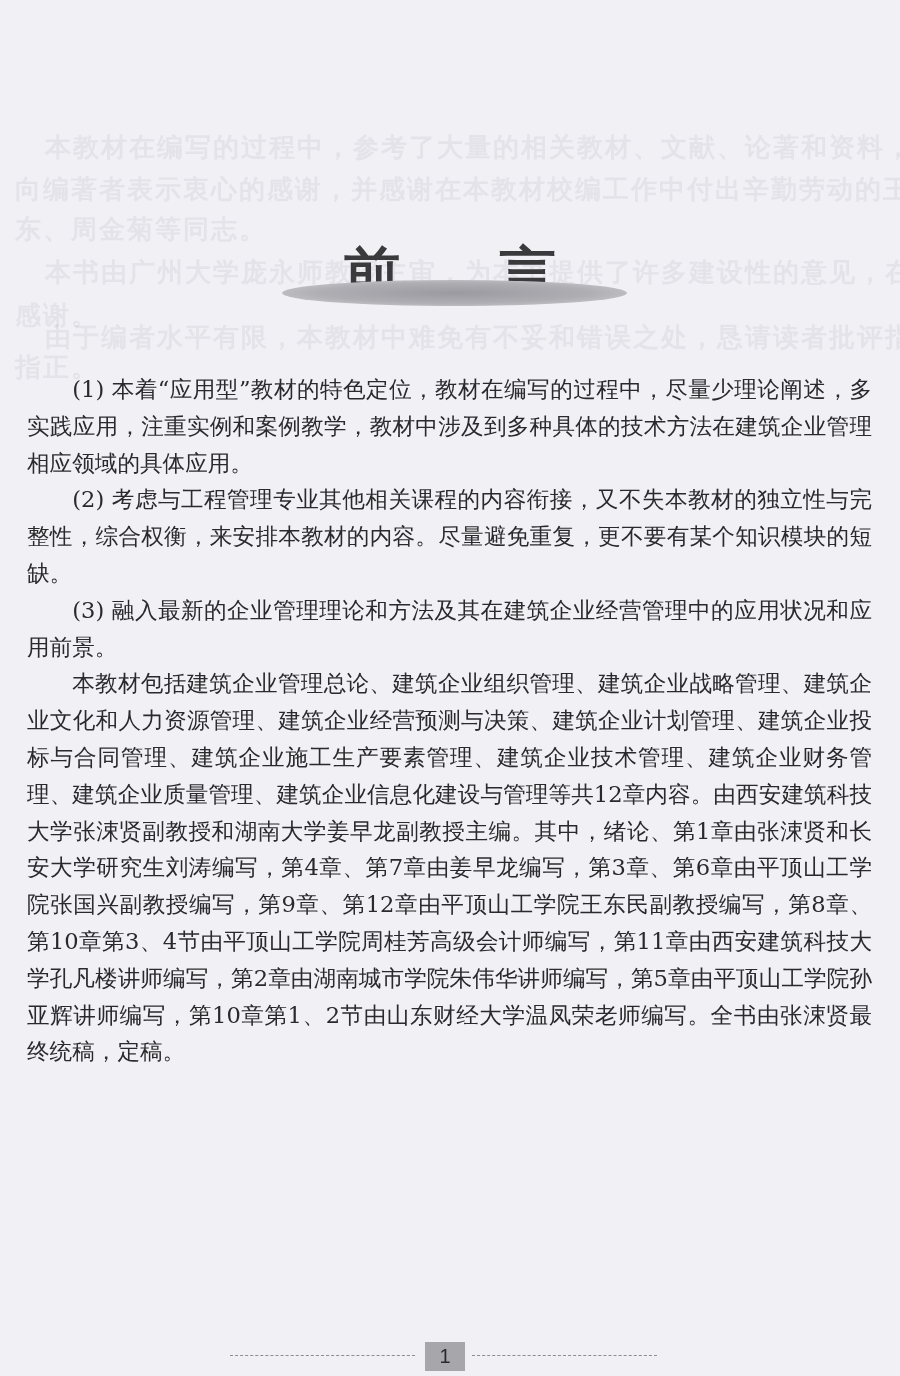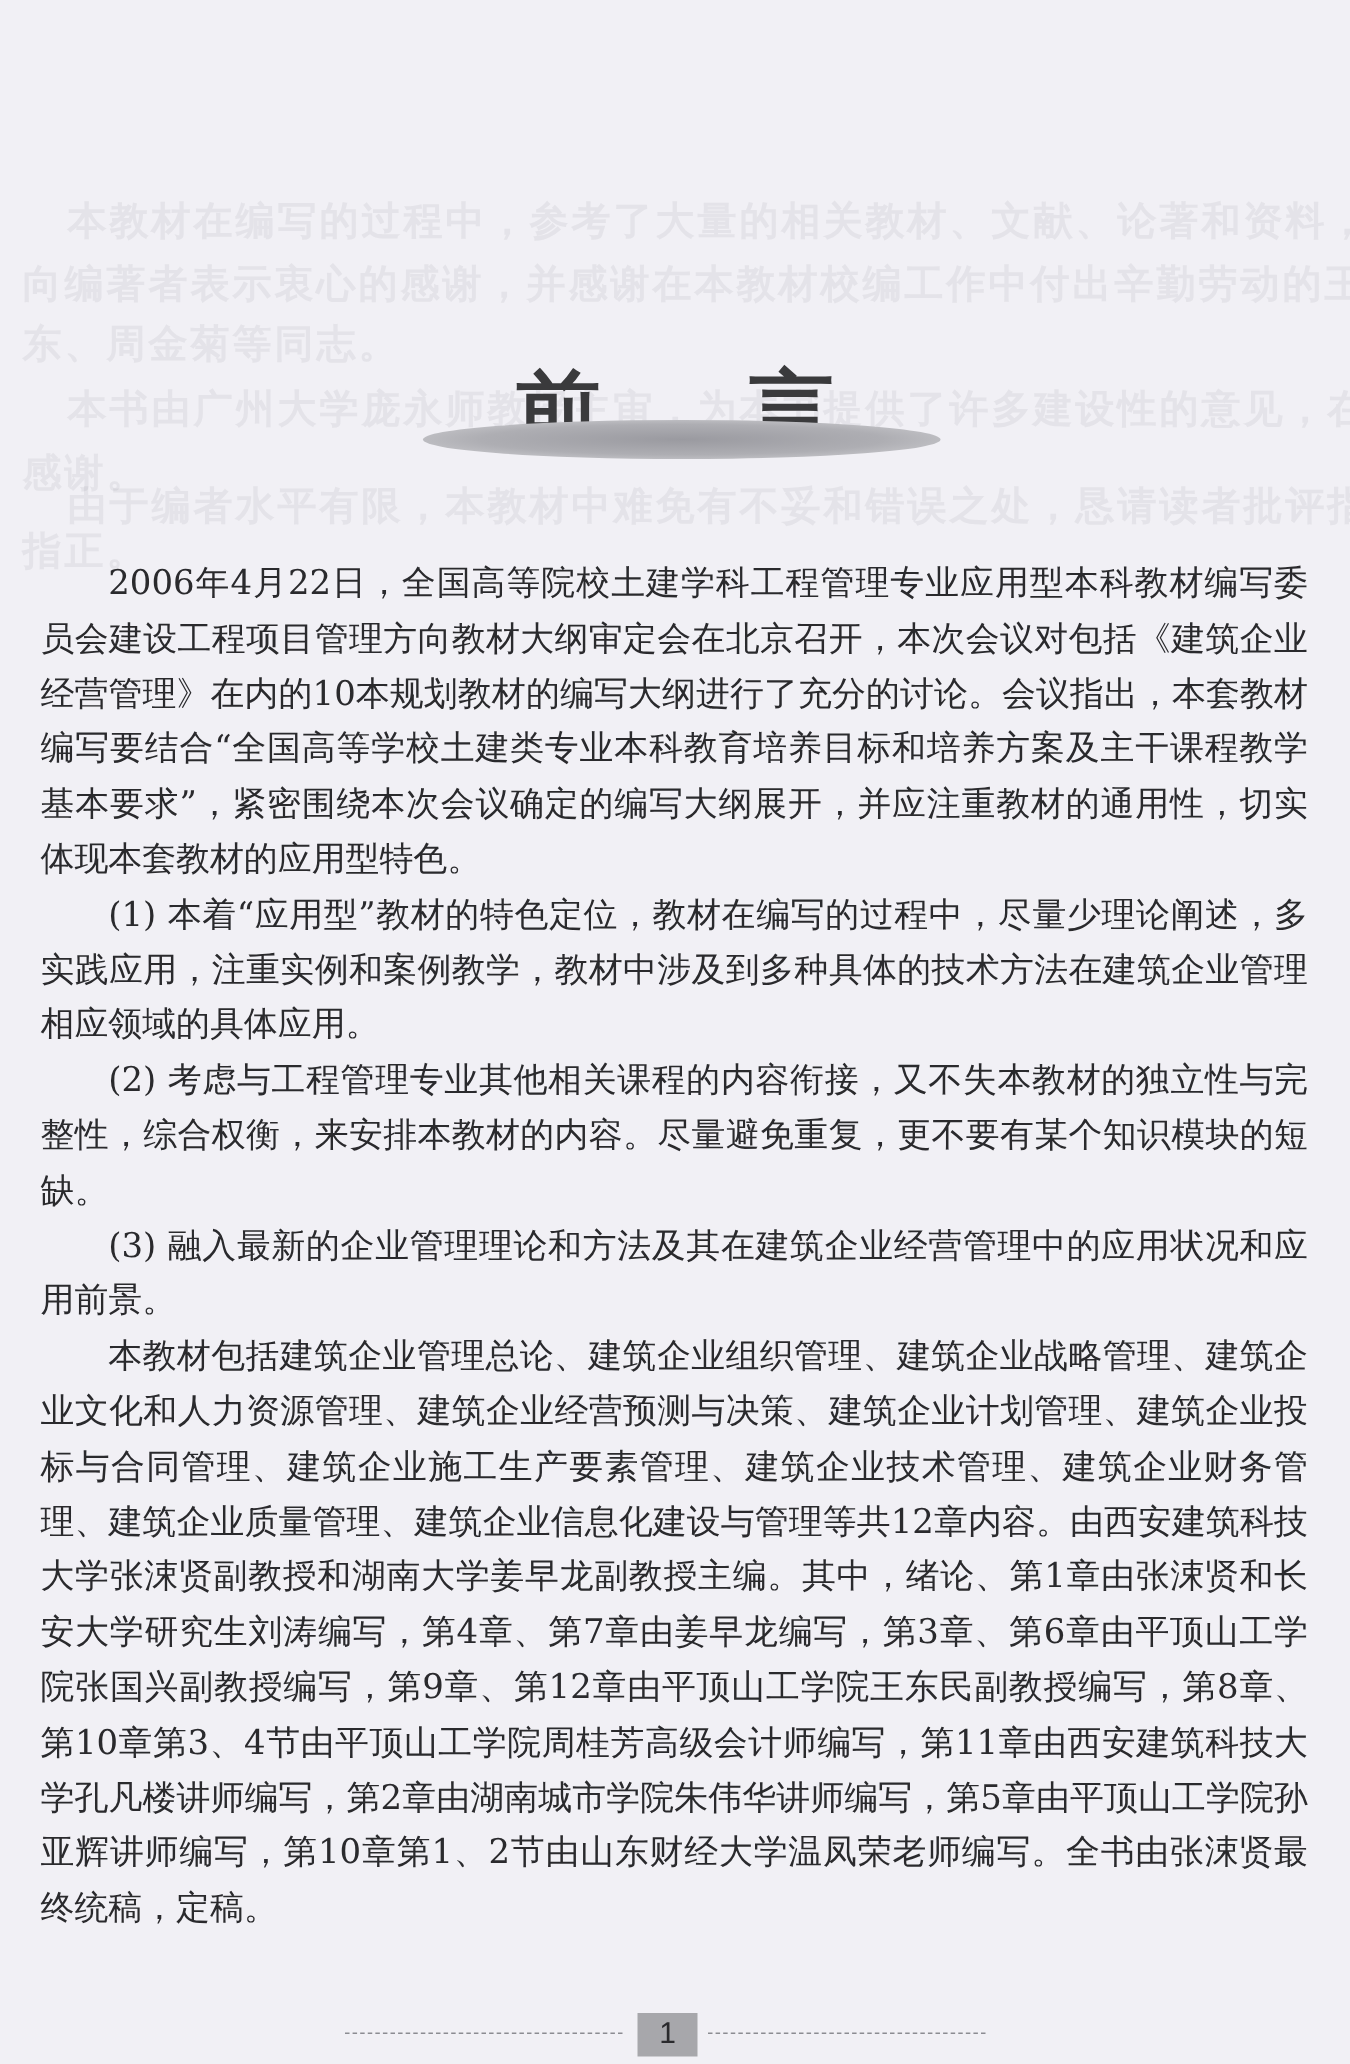--- a/index.html
+++ b/index.html
@@ -102,21 +102,20 @@
   <div class="bleed" style="top:255px;left:45px;">本书由广州大学庞永师教授主审，为本书提供了许多建设性的意见，在此表示</div>
   <div class="bleed" style="top:298px;left:15px;">感谢。</div>
   <div class="bleed" style="top:320px;left:45px;">由于编者水平有限，本教材中难免有不妥和错误之处，恳请读者批评指</div>
   <div class="bleed" style="top:350px;left:15px;">指正。</div>
 </div>
 
 <h1 class="title">前 言</h1>
 <div class="title-ellipse"></div>
 
 <div class="body-text">
-  <p>2006年4月22日，全国高等院校土建学科工程管理专业应用型本科教材编写委员会建设工程项目管理方向教材大纲审定会在北京召开，本次会议对包括《建筑企业经营管理》在内的10本规划教材的编写大纲进行了充分的讨论。会议指出，本套教材编写要结合“全国高等学校土建类专业本科教育培养目标和培养方案及主干课程教学基本要求”，紧密围绕本次会议确定的编写大纲展开，并应注重教材的通用性，切实体现本套教材的应用型特色。</p>
   <p>(1) 本着“应用型”教材的特色定位，教材在编写的过程中，尽量少理论阐述，多实践应用，注重实例和案例教学，教材中涉及到多种具体的技术方法在建筑企业管理相应领域的具体应用。</p>
   <p>(2) 考虑与工程管理专业其他相关课程的内容衔接，又不失本教材的独立性与完整性，综合权衡，来安排本教材的内容。尽量避免重复，更不要有某个知识模块的短缺。</p>
   <p>(3) 融入最新的企业管理理论和方法及其在建筑企业经营管理中的应用状况和应用前景。</p>
   <p>本教材包括建筑企业管理总论、建筑企业组织管理、建筑企业战略管理、建筑企业文化和人力资源管理、建筑企业经营预测与决策、建筑企业计划管理、建筑企业投标与合同管理、建筑企业施工生产要素管理、建筑企业技术管理、建筑企业财务管理、建筑企业质量管理、建筑企业信息化建设与管理等共12章内容。由西安建筑科技大学张涑贤副教授和湖南大学姜早龙副教授主编。其中，绪论、第1章由张涑贤和长安大学研究生刘涛编写，第4章、第7章由姜早龙编写，第3章、第6章由平顶山工学院张国兴副教授编写，第9章、第12章由平顶山工学院王东民副教授编写，第8章、第10章第3、4节由平顶山工学院周桂芳高级会计师编写，第11章由西安建筑科技大学孔凡楼讲师编写，第2章由湖南城市学院朱伟华讲师编写，第5章由平顶山工学院孙亚辉讲师编写，第10章第1、2节由山东财经大学温凤荣老师编写。全书由张涑贤最终统稿，定稿。</p>
 </div>
 
 <div class="footer">
   <div class="rule-left"></div>
   <div class="page-box">1</div>
   <div class="rule-right"></div>

